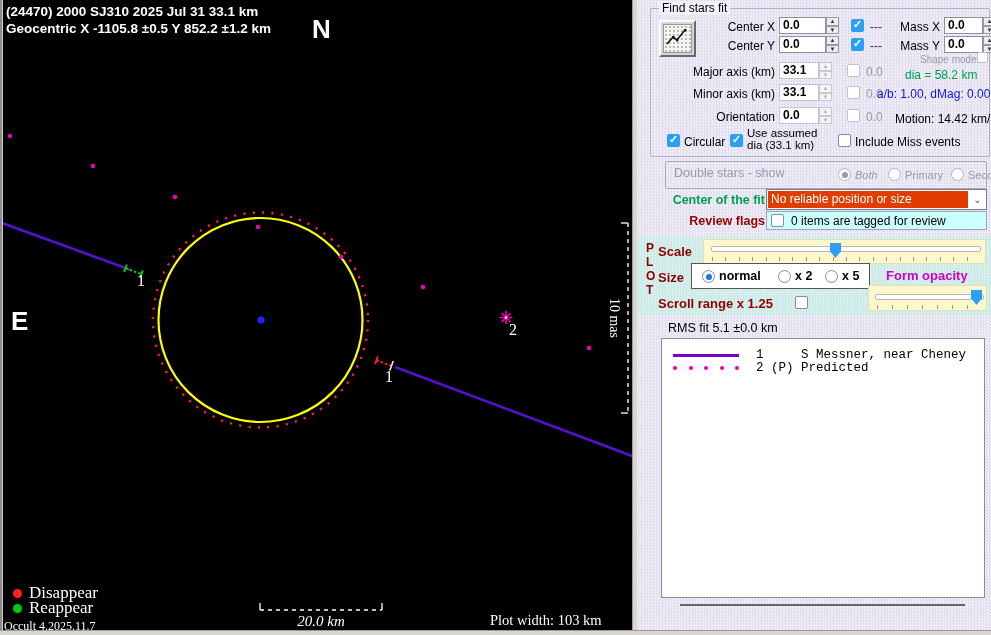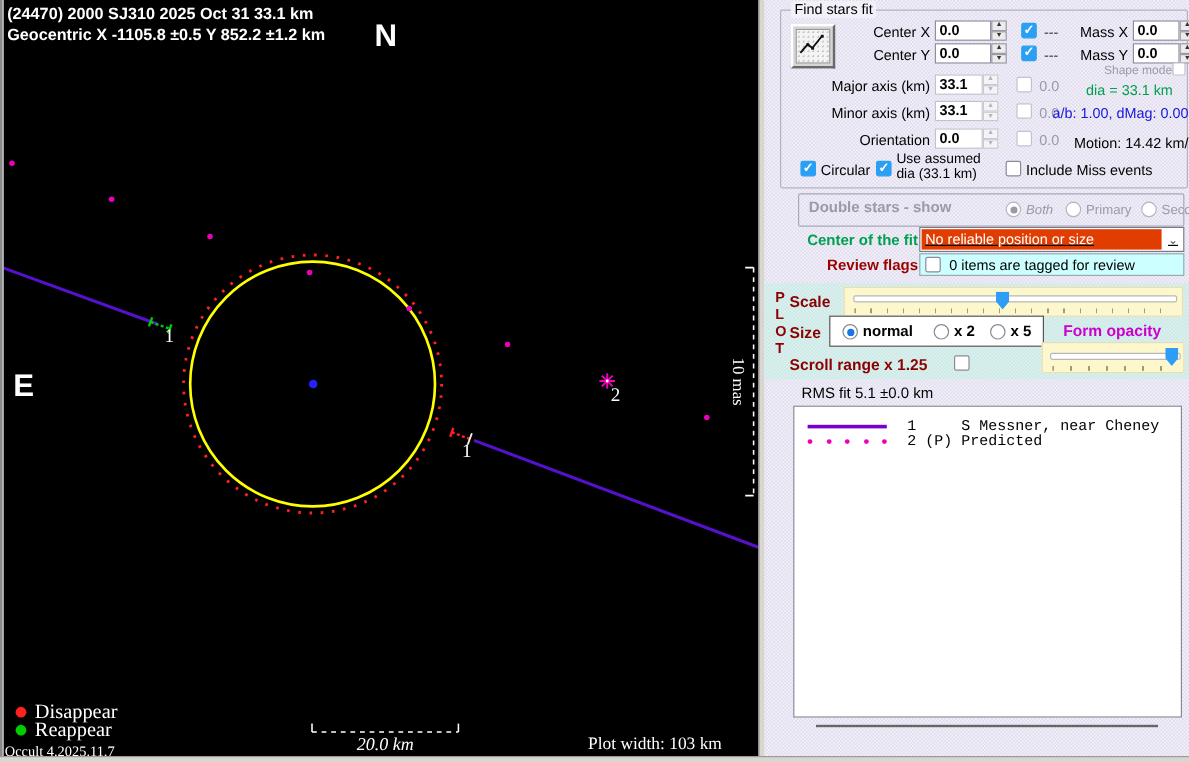--- a/index.html
+++ b/index.html
@@ -41,21 +41,21 @@
   .rad.on::after{content:"";position:absolute;left:2.5px;top:2.5px;width:6px;height:6px;border-radius:50%;background:#1b74e8;}
   .rad.dis{border-color:#b5b5c2;}
   .rad.dis.on::after{background:#9a9aa8;}
   .greylbl{color:#9a9aa8;}
   .greentxt{color:#00a050;}
   .bluetxt{color:#1515dd;}
   .maroon{color:#990000;font-weight:bold;}
   .darkred{color:#8b0000;font-weight:bold;}
   .magenta-lbl{color:#cc00cc;font-weight:bold;}
   .greenbold{color:#00a050;font-weight:bold;}
-  .dd{position:absolute;display:flex;background:#fff;border:1px solid #7a7a8a;box-sizing:border-box;text-decoration:underline;}
+  .dd{position:absolute;display:flex;background:#fff;border:1px solid #7a7a8a;box-sizing:border-box;}
   .dd-val{flex:1;margin:1px;background:#e23d00;color:#fff;font-size:12px;line-height:16px;padding:0 3px;white-space:nowrap;overflow:hidden;}
   .dd-arrow{width:17px;display:flex;align-items:center;justify-content:center;color:#555;font-size:10px;}
   .review-box{position:absolute;background:#ccffff;border:1px solid #9aa8b0;box-sizing:border-box;}
   .sliderbox{position:absolute;background:#fcf7cd;border:1px solid #e4dfb8;box-sizing:border-box;}
   .track{position:absolute;height:4px;background:#fff;border:1px solid #b8b8b8;border-radius:2px;}
   .thumb{position:absolute;width:11px;height:15px;background:#2e9df5;clip-path:polygon(0 0,100% 0,100% 55%,50% 100%,0 55%);}
   .ticks{position:absolute;height:4px;}
   .radio-panel{position:absolute;background:#fff;border:1px solid #555;box-sizing:border-box;}
   .rp-lbl{position:absolute;font-weight:bold;font-size:12.5px;white-space:nowrap;}
   .listbox{position:absolute;background:#fff;border:1px solid #8a8a98;box-sizing:border-box;font-family:"Liberation Mono",monospace;font-size:12.5px;}
@@ -123,21 +123,21 @@
         <line x1="619" y1="413" x2="626" y2="413"></line>
       </g>
 
       <g stroke="#ffffff" stroke-width="1.3">
         <line x1="258" y1="610" x2="380" y2="610" stroke-dasharray="4 4"></line>
         <line x1="258" y1="603" x2="258" y2="610"></line>
         <line x1="380" y1="603" x2="380" y2="610"></line>
       </g>
     </svg>
 
-    <div class="ptxt ttl" style="left:4px;top:4px;">(24470) 2000 SJ310  2025 Oct 31   33.1 km</div>
+    <div class="ptxt ttl" style="left:4px;top:4px;">(24470) 2000 SJ310  2025 Jul 31   33.1 km</div>
     <div class="ptxt ttl" style="left:4px;top:21px;">Geocentric  X  -1105.8 ±0.5  Y 852.2 ±1.2 km</div>
     <div class="ptxt cardinal" style="left:310px;top:14px;">N</div>
     <div class="ptxt cardinal" style="left:9px;top:306px;">E</div>
 
     <div class="ptxt chordlbl" style="left:135px;top:272px;">1</div>
     <div class="ptxt chordlbl" style="left:383px;top:368px;">1</div>
     <div class="ptxt chordlbl" style="left:507px;top:321px;">2</div>
 
     <div class="ptxt serif vscale-lbl">10 mas</div>
     <div class="ptxt serif" style="left:258px;top:613px;width:122px;text-align:center;font-style:italic;font-size:15px;">20.0 km</div>
@@ -205,21 +205,21 @@
     <span class="cb dis" style="left:340px;top:52px;width:11px;height:11px;"></span>
 
     <div class="lbl lbl-r" style="left:40px;top:65px;width:98px;">Major axis (km)</div>
     <div class="tb dis" style="left:142px;top:62px;width:40px;">33.1</div>
     <div class="spin dis" style="left:182px;top:62px;">
         <span>▲</span>
         <span>▼</span>
       </div>
     <span class="cb dis" style="left:210px;top:64px;"></span>
     <div class="lbl greylbl" style="left:229px;top:65px;">0.0</div>
-    <div class="lbl greentxt" style="left:268px;top:68px;">dia = 33.1 km</div>
+    <div class="lbl greentxt" style="left:268px;top:68px;">dia = 58.2 km</div>
 
     <div class="lbl lbl-r" style="left:40px;top:87px;width:98px;">Minor axis (km)</div>
     <div class="tb dis" style="left:142px;top:84px;width:40px;">33.1</div>
     <div class="spin dis" style="left:182px;top:84px;">
         <span>▲</span>
         <span>▼</span>
       </div>
     <span class="cb dis" style="left:210px;top:86px;"></span>
     <div class="lbl greylbl" style="left:229px;top:87px;">0.0</div>
     <div class="lbl bluetxt" style="left:240px;top:87px;">a/b: 1.00, dMag: 0.00</div>
@@ -236,21 +236,21 @@
 
     <span class="cb on" style="left:30px;top:134px;"></span>
     <div class="lbl" style="left:47px;top:135px;">Circular</div>
     <span class="cb on" style="left:93px;top:134px;"></span>
     <div class="lbl" style="left:110px;top:127px;font-size:11.5px;">Use assumed</div>
     <div class="lbl" style="left:110px;top:139px;font-size:11.5px;">dia (33.1 km)</div>
     <span class="cb" style="left:201px;top:134px;"></span>
     <div class="lbl" style="left:218px;top:135px;">Include Miss events</div>
 
     <div class="grp" style="left:28px;top:161px;width:320px;height:26px;border-color:#a8a8b8;">
-      <div class="lbl greylbl" style="left:8px;top:4px;font-weight:bold;font-size:12.5px;">Double stars - show</div>
+      <div class="lbl greylbl" style="left:8px;top:4px;font-weight:normal;font-size:12.5px;">Double stars - show</div>
       <span class="rad dis on" style="left:172px;top:6px;"></span>
       <div class="lbl greylbl" style="left:189px;top:7px;font-size:11px;font-style:italic;">Both</div>
       <span class="rad dis" style="left:222px;top:6px;"></span>
       <div class="lbl greylbl" style="left:239px;top:7px;font-size:11px;">Primary</div>
       <span class="rad dis" style="left:285px;top:6px;"></span>
       <div class="lbl greylbl" style="left:302px;top:7px;font-size:11px;">Secondary</div>
     </div>
 
     <div class="lbl lbl-r greenbold" style="left:5px;top:193px;width:123px;font-size:12.5px;">Center of the fit</div>
     <div class="dd" style="left:129px;top:189px;width:221px;height:21px;">

